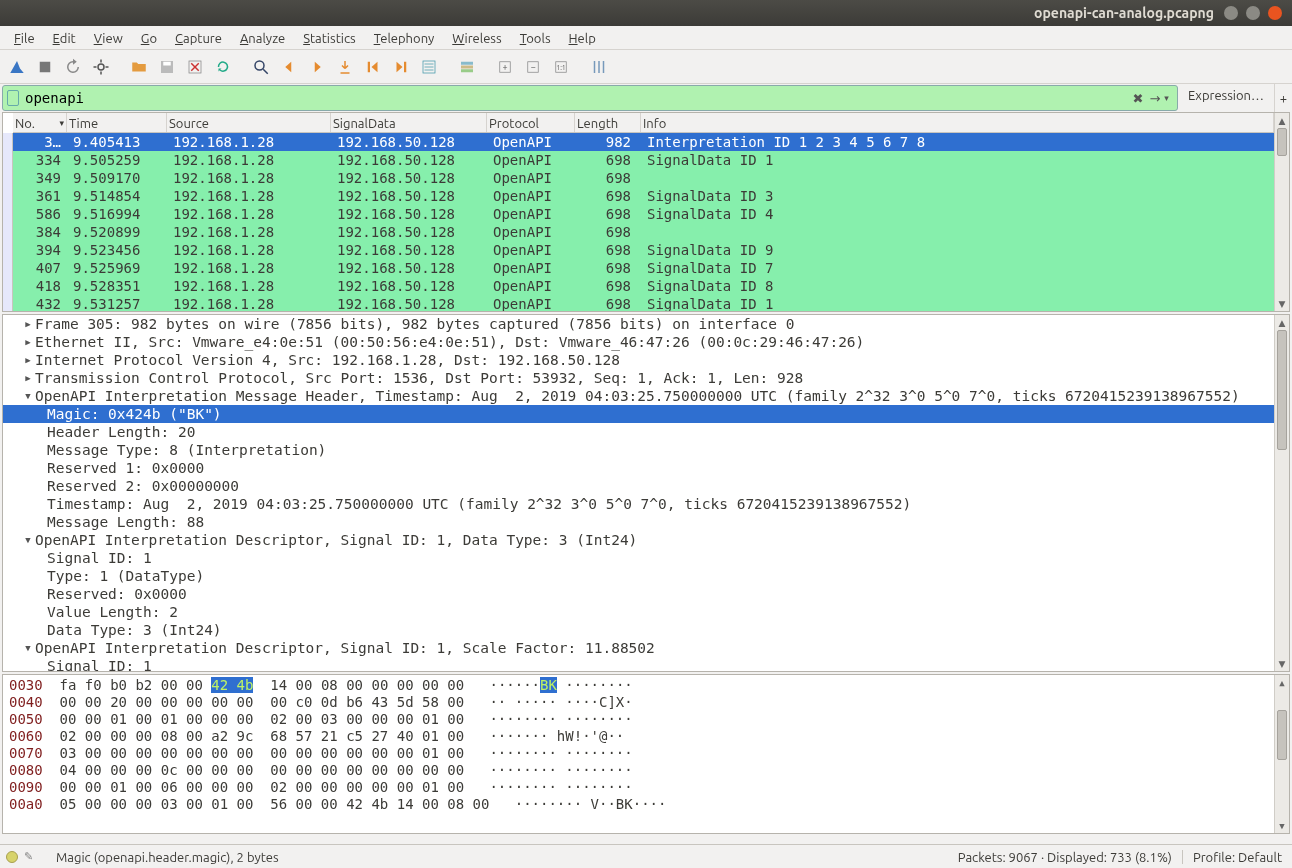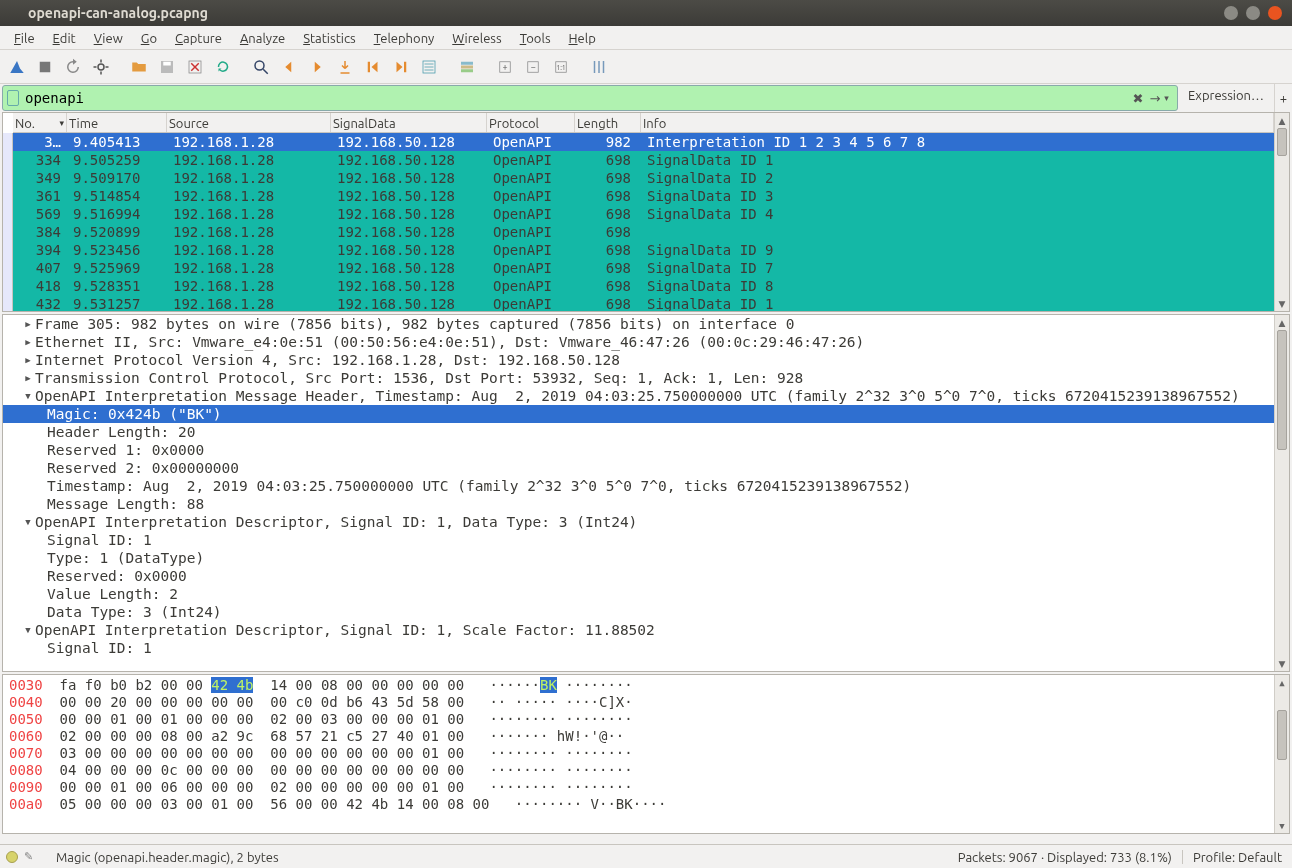--- a/index.html
+++ b/index.html
@@ -1,20 +1,20 @@
 <!DOCTYPE html>
 <html><head>
 <meta charset="utf-8">
 <style>
   * { box-sizing: border-box; margin: 0; padding: 0; }
   body { font-family: "Ubuntu", "DejaVu Sans", sans-serif; font-size: 13px; background: #f2f1f0; color: #3c3b37; width: 1292px; height: 868px; overflow: hidden; display: flex; flex-direction: column; }
 
   
   .titlebar { height: 26px; background: linear-gradient(#4c4b46, #3c3b37); display:flex; align-items:center; color:#dfdbd2; font-weight:bold; }
-  .titlebar .title { flex:1; text-align:left; font-size:14px;margin-left:28px; }
+  .titlebar .title { flex:1; text-align:right; font-size:14px;margin-left:28px; }
   .titlebar .win-controls { display:flex; gap:8px; padding:0 10px; }
   .wbtn { width:14px; height:14px; border-radius:50%; background:#5f5e58; display:inline-block; }
   .wbtn.min { background:#8b8a84;} .wbtn.max { background:#8b8a84;} .wbtn.close { background:#e95420;}
 
   
   .menubar { height:24px; background:#f2f1f0; border-bottom:1px solid #d6d3cf; display:flex; align-items:center; padding:0 6px; gap:2px; }
   .menu-item { padding:2px 8px; }
   .menu-item u { text-decoration: underline; }
 
   
@@ -34,21 +34,21 @@
 
   
   .panes { flex:1; display:flex; flex-direction:column; min-height:0; }
   .packet-list { height:200px; border:1px solid #b6b3ac; margin:0 2px; background:#fff; position:relative; overflow:hidden; display:flex; }
   .plist-inner { flex:1; overflow:hidden; }
   .plist-header { display:flex; background:#f2f1f0; border-bottom:1px solid #c8c5bf; height:20px; font-size:13px; }
   .plist-header .col { padding:2px 2px; border-right:1px solid #d6d3cf; display:flex; align-items:center; white-space:nowrap; overflow:hidden;}
   .col-no{width:54px} .col-time{width:100px} .col-src{width:164px} .col-dst{width:156px} .col-proto{width:88px} .col-len{width:66px;} .col-info{flex:1}
   .col-no .sort { margin-left:auto; font-size:9px; }
   .plist-body { font-family:"DejaVu Sans Mono",monospace; font-size:14px; }
-  .prow { display:flex; height:18px; align-items:center; background:#14b8a6; }
+  .prow { display:flex; height:18px; align-items:center; background:#86efac; }
   .prow.selected { background:#2f6fd0; color:#fff; }
   .prow .c { padding:0 6px; overflow:hidden; white-space:nowrap; }
   .prow .c-no{width:54px; text-align:right;} .prow .c-time{width:100px} .prow .c-src{width:164px} .prow .c-dst{width:156px} .prow .c-proto{width:88px} .prow .c-len{width:66px; text-align:right; padding-right:10px;} .prow .c-info{flex:1}
   .vscroll, .vscroll2, .vscroll3 { width:15px; background:#eceae6; border-left:1px solid #d0cdc7; display:flex; flex-direction:column; }
   .vscroll .arrow, .vscroll2 .arrow, .vscroll3 .arrow { height:15px; display:flex; align-items:center; justify-content:center; font-size:9px; color:#666;}
   .vscroll .track,.vscroll2 .track,.vscroll3 .track{ flex:1; position:relative;}
   .vscroll .thumb{ position:absolute; left:2px; right:2px; top:0; height:28px; background:#c6c3bd; border:1px solid #a6a39d; border-radius:2px;}
   .relblock { width:10px; background:#e6e8fb; border-right:1px solid #c8c5bf; margin-top:20px;}
 
   
@@ -58,21 +58,21 @@
   .dline.lvl2 { padding-left:44px; }
   .dline.selected { background:#2f6fd0; color:#fff; }
   .caret { width:14px; display:inline-block; text-align:center; font-size:10px; color:#555; }
   .caret.expanded::before { content:"▼"; font-size:9px;}
   .caret.collapsed::before { content:"▶"; font-size:9px;}
   .vscroll2 .thumb{ position:absolute; left:2px; right:2px; top:0; height:120px; background:#c6c3bd; border:1px solid #a6a39d; border-radius:2px;}
 
   
   .hex { height:160px; border:1px solid #b6b3ac; margin:2px 2px 0 2px; background:#fff; display:flex; font-family:"DejaVu Sans Mono",monospace; font-size:14px; overflow:hidden;}
   .hex-body { flex:1; padding:2px 6px; line-height:17px; white-space:pre; }
-  .hex-off { color:#ef4444; }
+  .hex-off { color:#7f1d1d; }
   .hex-hl { background:#2f6fd0; color:#bef264; }
   .vscroll3 .thumb{ position:absolute; left:2px; right:2px; top:20px; height:50px; background:#c6c3bd; border:1px solid #a6a39d; border-radius:2px;}
 
   
   .statusbar { height:24px; border-top:1px solid #c8c5bf; display:flex; align-items:center; font-size:13px; background:#f2f1f0; }
   .status-led { width:12px; height:12px; border-radius:50%; background:#d7d36b; border:1px solid #a8a050; margin:0 6px;}
   .status-edit { width:14px; height:14px; margin-right:8px; color:#888; font-size:11px;}
   .status-seg { padding:0 10px; }
   .status-seg.mid { margin-left:auto; }
   .status-seg.right { border-left:1px solid #c8c5bf; }
@@ -285,33 +285,32 @@
             <div class="c c-len">698</div>
             <div class="c c-info">SignalData ID 1</div>
           </div>
           <div class="prow">
             <div class="c c-no">349</div>
             <div class="c c-time">9.509170</div>
             <div class="c c-src">192.168.1.28</div>
             <div class="c c-dst">192.168.50.128</div>
             <div class="c c-proto">OpenAPI</div>
             <div class="c c-len">698</div>
-            <div class="c c-info">SignalData ID 2</div>
           </div>
           <div class="prow">
             <div class="c c-no">361</div>
             <div class="c c-time">9.514854</div>
             <div class="c c-src">192.168.1.28</div>
             <div class="c c-dst">192.168.50.128</div>
             <div class="c c-proto">OpenAPI</div>
             <div class="c c-len">698</div>
             <div class="c c-info">SignalData ID 3</div>
           </div>
           <div class="prow">
-            <div class="c c-no">569</div>
+            <div class="c c-no">586</div>
             <div class="c c-time">9.516994</div>
             <div class="c c-src">192.168.1.28</div>
             <div class="c c-dst">192.168.50.128</div>
             <div class="c c-proto">OpenAPI</div>
             <div class="c c-len">698</div>
             <div class="c c-info">SignalData ID 4</div>
           </div>
           <div class="prow">
             <div class="c c-no">384</div>
             <div class="c c-time">9.520899</div>
@@ -369,20 +368,21 @@
 
   <div class="details">
     <div class="details-body" id="details-body">
         <div class="dline lvl0"><span class="caret collapsed"></span>Frame 305: 982 bytes on wire (7856 bits), 982 bytes captured (7856 bits) on interface 0</div>
         <div class="dline lvl0"><span class="caret collapsed"></span>Ethernet II, Src: Vmware_e4:0e:51 (00:50:56:e4:0e:51), Dst: Vmware_46:47:26 (00:0c:29:46:47:26)</div>
         <div class="dline lvl0"><span class="caret collapsed"></span>Internet Protocol Version 4, Src: 192.168.1.28, Dst: 192.168.50.128</div>
         <div class="dline lvl0"><span class="caret collapsed"></span>Transmission Control Protocol, Src Port: 1536, Dst Port: 53932, Seq: 1, Ack: 1, Len: 928</div>
         <div class="dline lvl0"><span class="caret expanded"></span>OpenAPI Interpretation Message Header, Timestamp: Aug  2, 2019 04:03:25.750000000 UTC (family 2^32 3^0 5^0 7^0, ticks 6720415239138967552)</div>
         <div class="dline lvl2 selected">Magic: 0x424b ("BK")</div>
         <div class="dline lvl2">Header Length: 20</div>
+        <div class="dline lvl2">Message Type: 8 (Interpretation)</div>
         <div class="dline lvl2">Reserved 1: 0x0000</div>
         <div class="dline lvl2">Reserved 2: 0x00000000</div>
         <div class="dline lvl2">Timestamp: Aug  2, 2019 04:03:25.750000000 UTC (family 2^32 3^0 5^0 7^0, ticks 6720415239138967552)</div>
         <div class="dline lvl2">Message Length: 88</div>
         <div class="dline lvl0"><span class="caret expanded"></span>OpenAPI Interpretation Descriptor, Signal ID: 1, Data Type: 3 (Int24)</div>
         <div class="dline lvl2">Signal ID: 1</div>
         <div class="dline lvl2">Type: 1 (DataType)</div>
         <div class="dline lvl2">Reserved: 0x0000</div>
         <div class="dline lvl2">Value Length: 2</div>
         <div class="dline lvl2">Data Type: 3 (Int24)</div>

